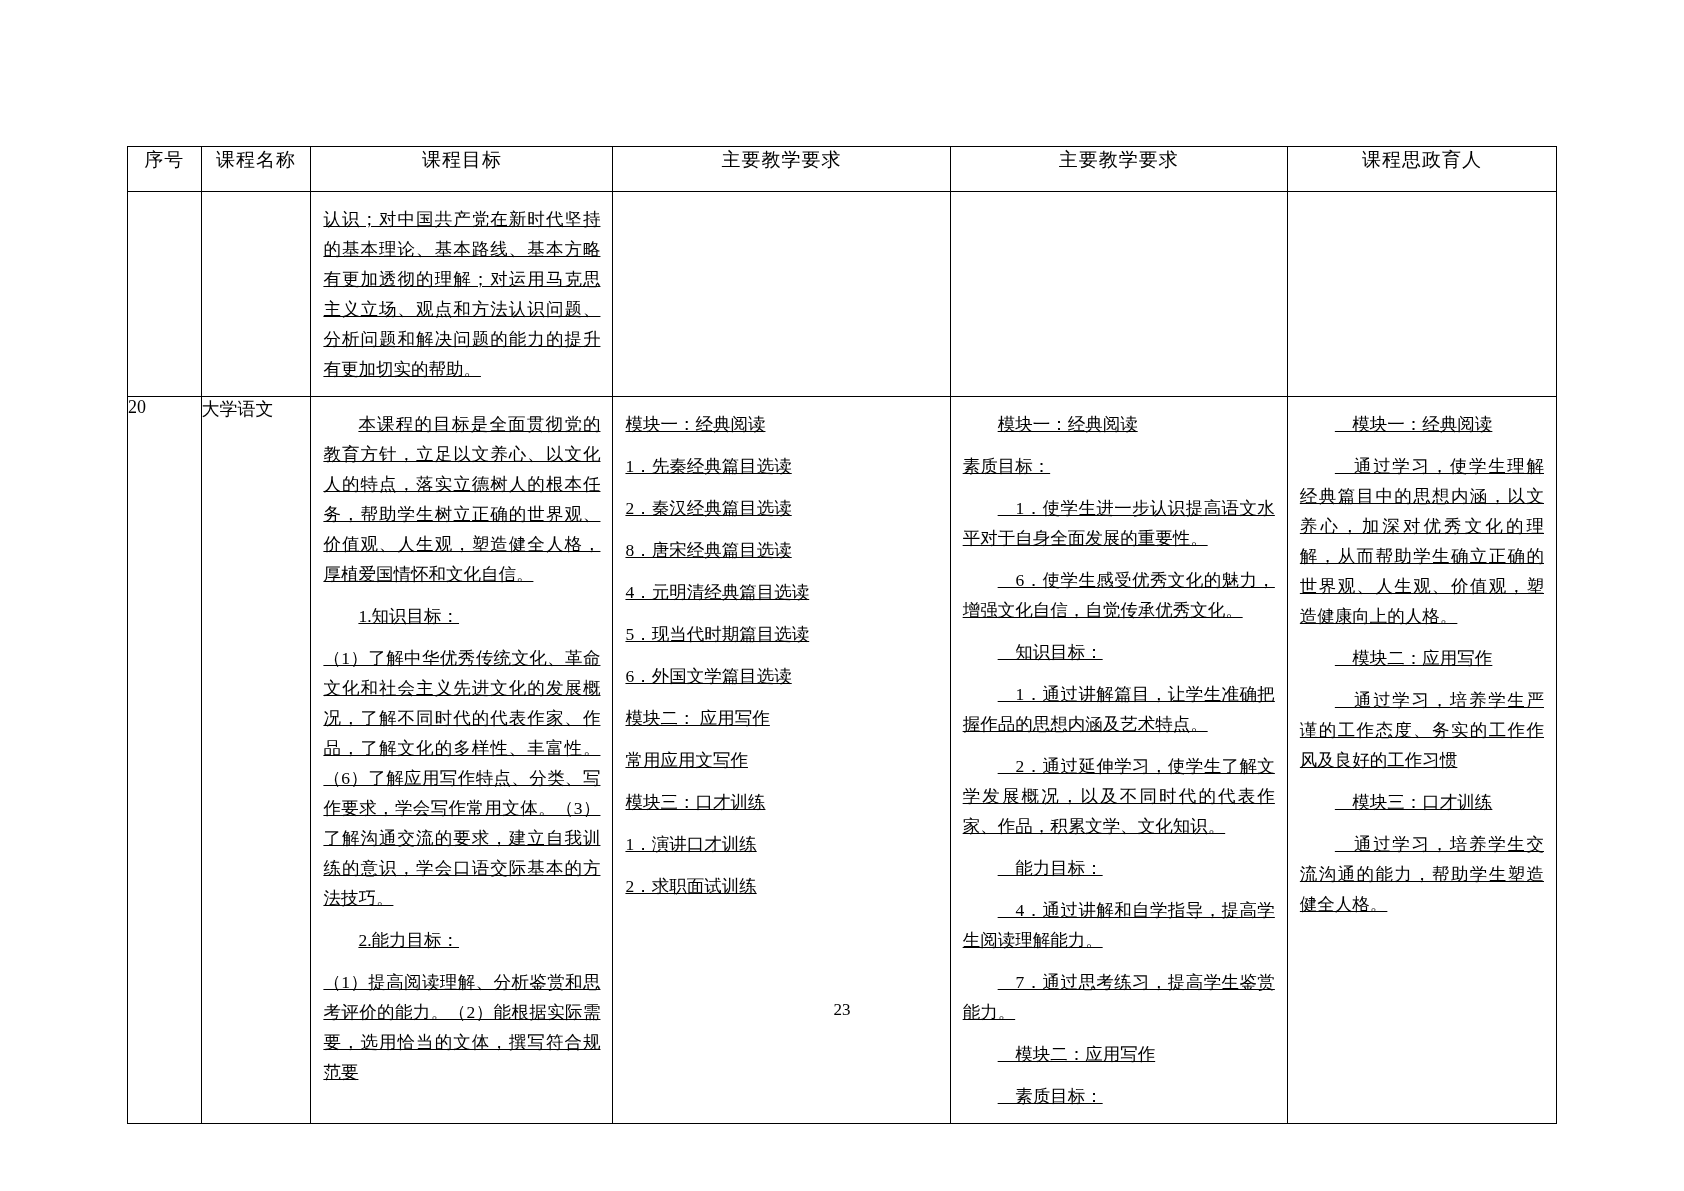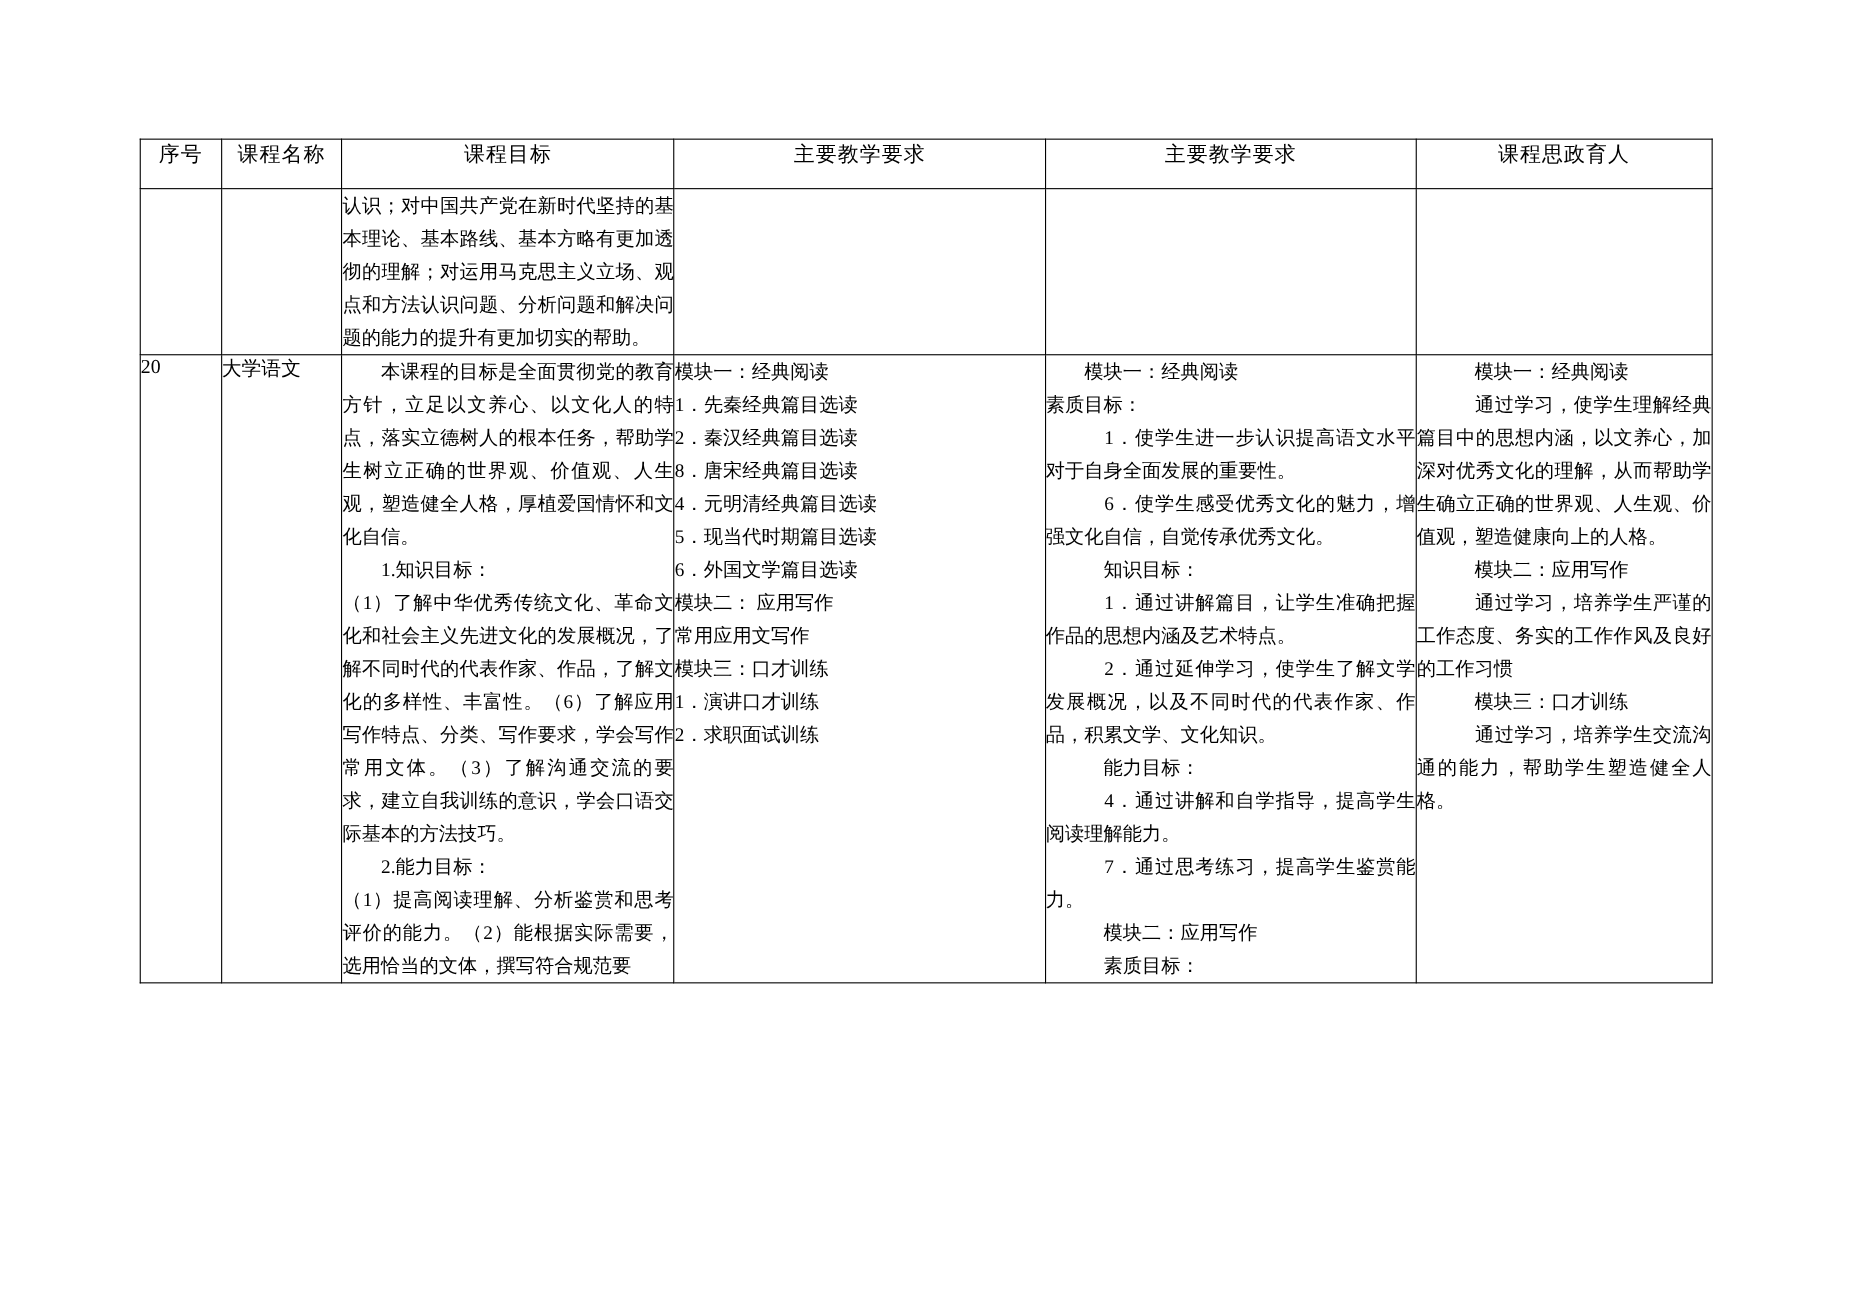--- a/index.html
+++ b/index.html
@@ -18,21 +18,21 @@
   .page {
     position: absolute;
     left: 0; top: 0;
     width: 1684px;
     height: 1191px;
     box-sizing: border-box;
   }
   table.main {
     position: absolute;
     left: 127px;
-    top: 126px;
+    top: 146px;
     width: 1430px;
     border-collapse: collapse;
     table-layout: fixed;
   }
   table.main td, table.main th {
     border: 1px solid #000000;
     vertical-align: top;
     padding: 0;
     font-weight: normal;
   }
@@ -52,22 +52,23 @@
   .col-ideo  { width: 245px; }
 
   .cellpad {
     padding: 6px 9px 8px 9px;
     font-size: 17.5px;
     line-height: 30px;
     text-align: justify;
     text-justify: inter-ideograph;
   }
   .cellpad p {
-    margin: 0;
+    margin: 12px;
     white-space: pre-wrap;
+    text-decoration: underline;
   }
   .indent2 { text-indent: 2em; }
   .center-mid {
     vertical-align: middle;
     font-size: 18px;
   }
   .nowrap-line {
     white-space: pre-wrap;
     line-height: 30px;
   }
@@ -158,13 +159,14 @@
           <p class="indent2">　通过学习，使学生理解经典篇目中的思想内涵，以文养心，加深对优秀文化的理解，从而帮助学生确立正确的世界观、人生观、价值观，塑造健康向上的人格。</p>
           <p class="indent2">　模块二：应用写作</p>
           <p class="indent2">　通过学习，培养学生严谨的工作态度、务实的工作作风及良好的工作习惯</p>
           <p class="indent2">　模块三：口才训练</p>
           <p class="indent2">　通过学习，培养学生交流沟通的能力，帮助学生塑造健全人格。</p>
         </td>
       </tr>
     </tbody>
   </table>
 
+  <div class="pagenum">23</div>
 </div>
 
 </body></html>

